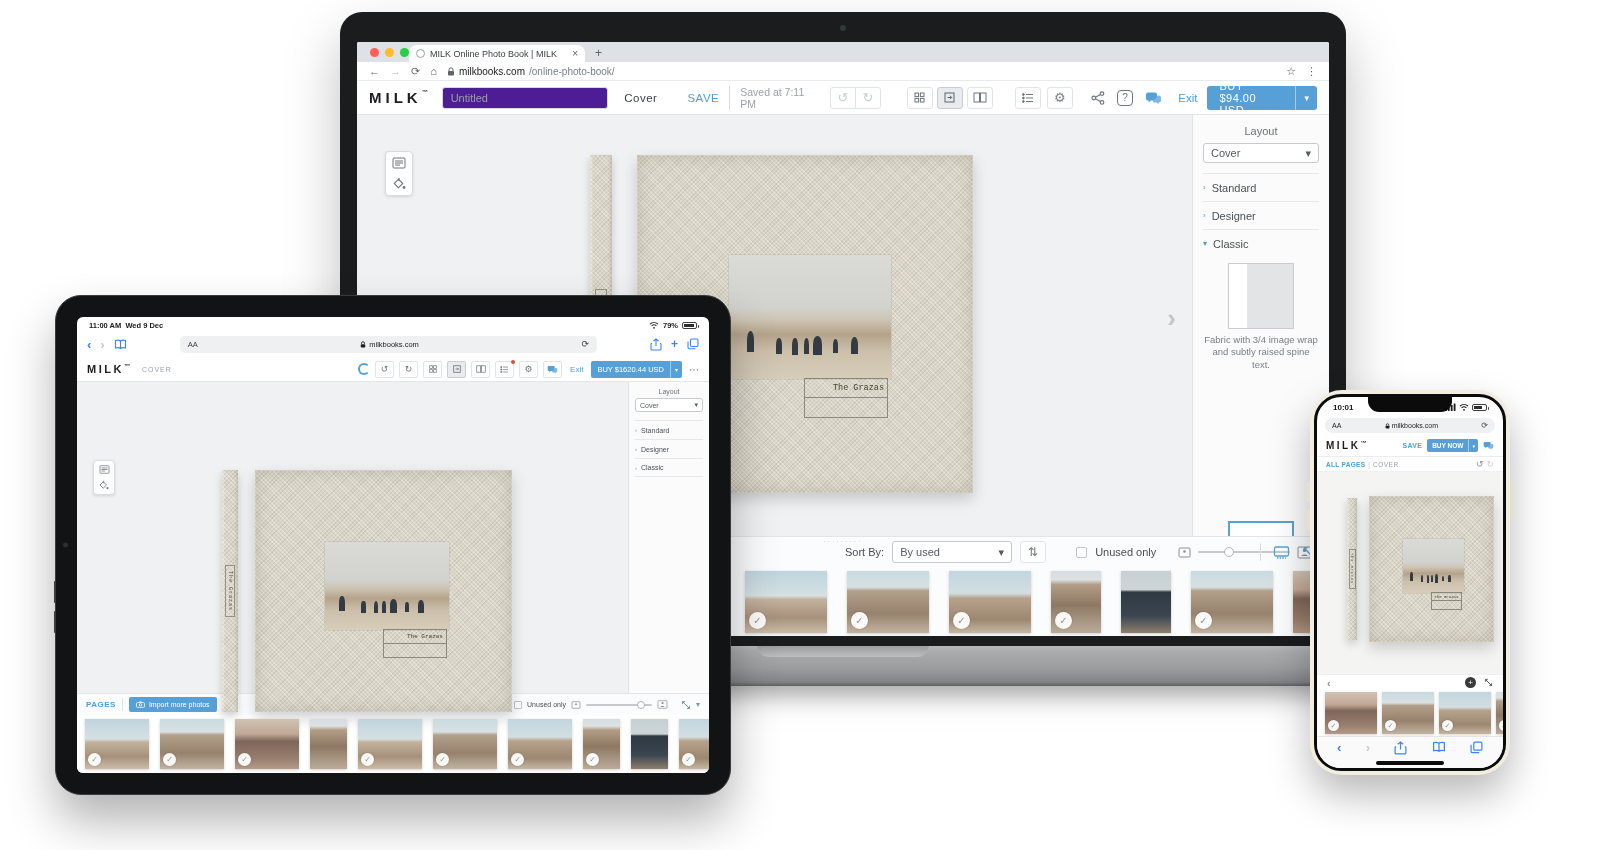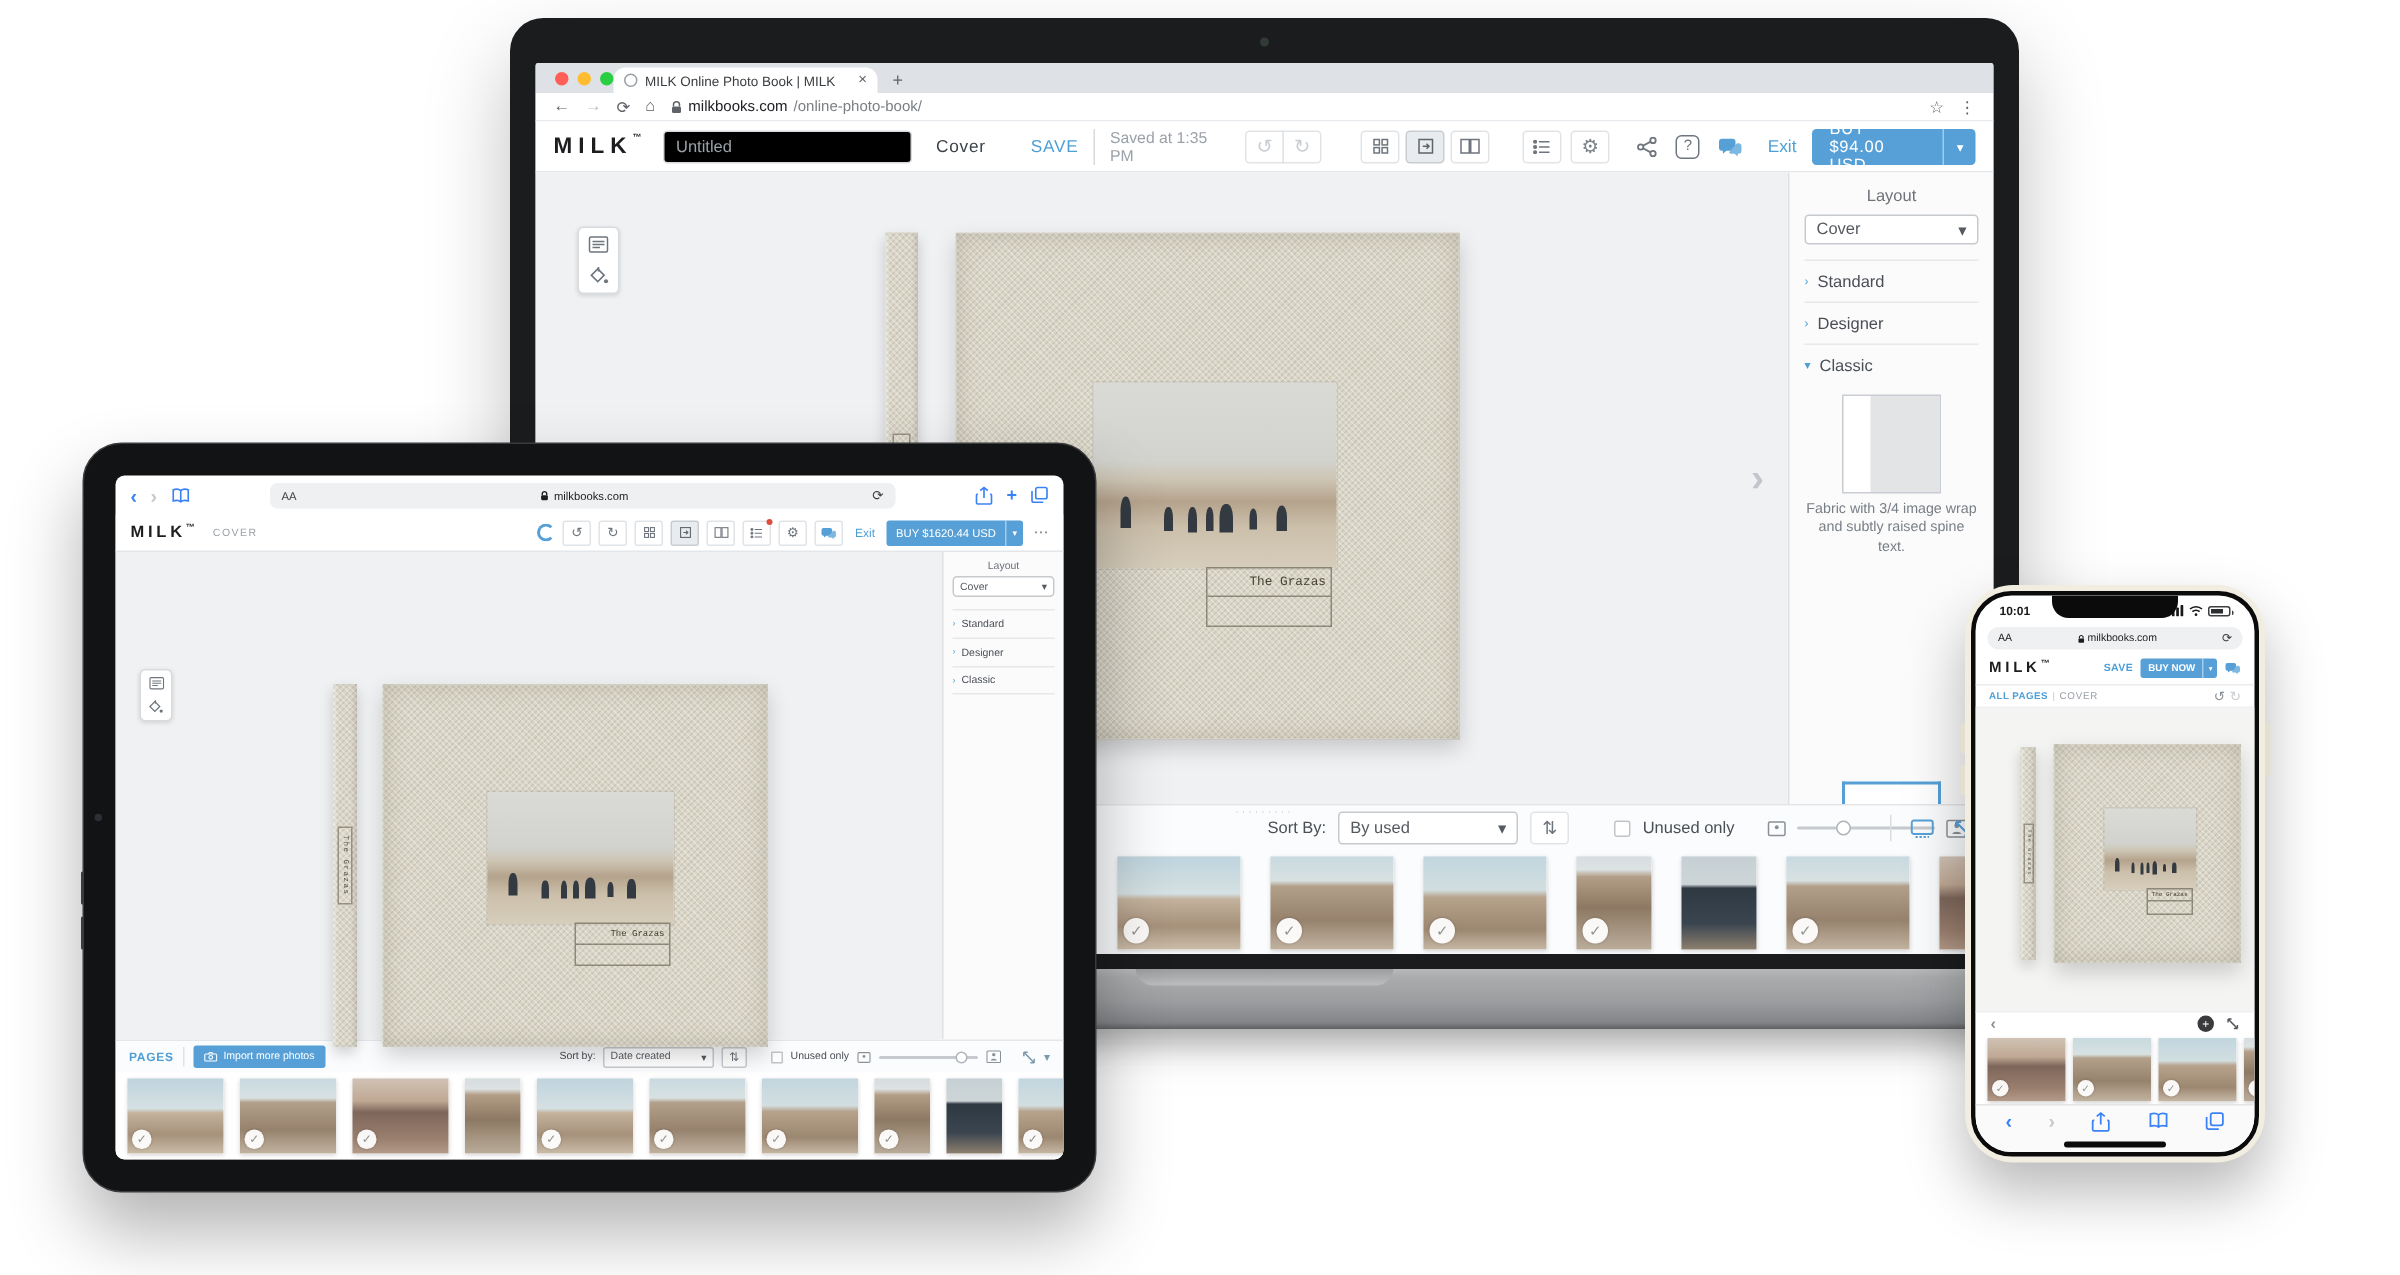--- a/index.html
+++ b/index.html
@@ -65,21 +65,21 @@
   .lp-urlrow { height:19px; background:#fff; border-bottom:1px solid #e8eaed; display:flex; align-items:center; gap:10px; padding:0 12px; font-size:11px; color:#5f6368; }
   .lp-urlrow .dim { color:#bbc1c6; }
   .lp-url { font-size:10px; color:#202124; display:flex; align-items:center; gap:4px; }
   .lp-url .path { color:#7a7f85; }
   .lp-star { margin-left:auto; font-size:11px; }
   .lp-menu { font-size:11px; }
 
   .lp-toolbar { height:34px; background:#fff; border-bottom:1px solid #e4e7ea; display:flex; align-items:center; padding:0 12px; }
   .milk-logo { font-weight:bold; color:#1d1d1f; letter-spacing:4px; font-size:15px; white-space:nowrap; }
   .milk-logo sup { font-size:6px; letter-spacing:0; vertical-align:top; }
-  .lp-titlefield { margin-left:14px; width:205px; height:22px; border:1px solid #d6dade; border-radius:3px; font-size:11px; color:#9aa1a8; padding:0 8px; font-family:"Liberation Sans",sans-serif; background:#000000; }
+  .lp-titlefield { margin-left:14px; width:205px; height:22px; border:1px solid #d6dade; border-radius:3px; font-size:11px; color:#9aa1a8; padding:0 8px; font-family:"Liberation Sans",sans-serif; background:#4c1d95; }
   .lp-cover { margin-left:16px; font-size:11.5px; color:#3c4249; letter-spacing:.5px; }
   .lp-save { margin-left:30px; font-size:11.5px; color:#4d9fd7; letter-spacing:.5px; }
   .lp-saved { margin-left:10px; padding-left:10px; border-left:1px solid #d8dbde; font-size:10.5px; color:#9aa1a8; }
   .tbtn { height:22px; min-width:26px; border:1px solid #e1e4e7; border-radius:3px; display:flex; align-items:center; justify-content:center; background:#fff; color:#6e757c; }
   .tbtn.join { margin-left:-1px; border-radius:0 3px 3px 0; }
   .tbtn.first { border-radius:3px 0 0 3px; }
   .tbtn.sel { background:#e9ecef; border-color:#c8cdd2; }
   .gly-dis { color:#c9ced3; font-size:13px; line-height:1; }
   .lp-undo-group { margin-left:24px; display:flex; }
   .lp-views { margin-left:26px; display:flex; gap:4px; }
@@ -293,21 +293,21 @@
         </span>
         <span class="lp-star">☆</span>
         <span class="lp-menu">⋮</span>
       </div>
 
       <div class="lp-toolbar">
         <span class="milk-logo"><span>MILK</span><sup>™</sup></span>
         <input class="lp-titlefield" readonly="" value="Untitled" style="">
         <span class="lp-cover">Cover</span>
         <span class="lp-save">SAVE</span>
-        <span class="lp-saved">Saved at 1:35 PM</span>
+        <span class="lp-saved">Saved at 7:11 PM</span>
         <span class="lp-undo-group">
           <span class="tbtn first">
               <span class="gly-dis">↺</span>
             </span>
           <span class="tbtn join">
               <span class="gly-dis">↻</span>
             </span>
         </span>
         <span class="lp-views">
           <span class="tbtn">
@@ -520,20 +520,36 @@
 
     </div>
   </div>
 
   <div class="tablet">
     <span class="tab-cam"></span>
     <span class="tab-btn1"></span>
     <span class="tab-btn2"></span>
     <div class="tablet-screen">
 
+      <div class="tb-status">
+        <span><span>11:00 AM</span>&nbsp;&nbsp;<span>Wed 9 Dec</span></span>
+        <span class="right">
+          <svg width="10" height="8" viewBox="0 0 10 8">
+              <g fill="none" stroke="#2c2e30" stroke-width="1.1">
+                <path d="M1 3a6 6 0 0 1 8 0"></path>
+                <path d="M2.6 4.8a3.6 3.6 0 0 1 4.8 0"></path>
+              </g>
+              <circle cx="5" cy="6.8" r="0.9" fill="#2c2e30"></circle>
+            </svg>
+          <span>79%</span>
+          <span class="batt">
+              <i style="width:10px"></i>
+            </span>
+        </span>
+      </div>
 
       <div class="tb-safari">
         <span class="tb-chev ios-blue">‹</span>
         <span class="tb-chev ios-gray">›</span>
         <svg width="13" height="11" viewBox="0 0 13 11">
             <path d="M6.5 2C5.3 1 3.2 1 1.5 1.5V9c1.7-.5 3.8-.5 5 .5 1.2-1 3.3-1 5-.5V1.5C9.8 1 7.7 1 6.5 2zM6.5 2v8" fill="none" stroke="#3b82f7" stroke-width="1.1"></path>
           </svg>
         <span class="tb-pill">
           <span class="aa">AA</span>
           <span class="mid">

